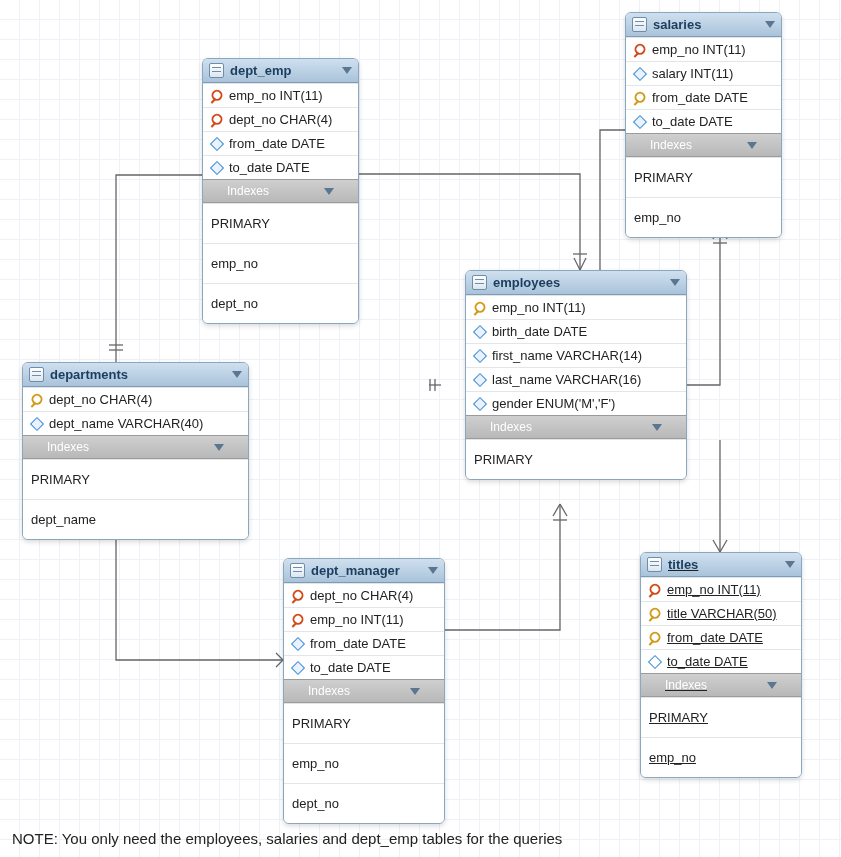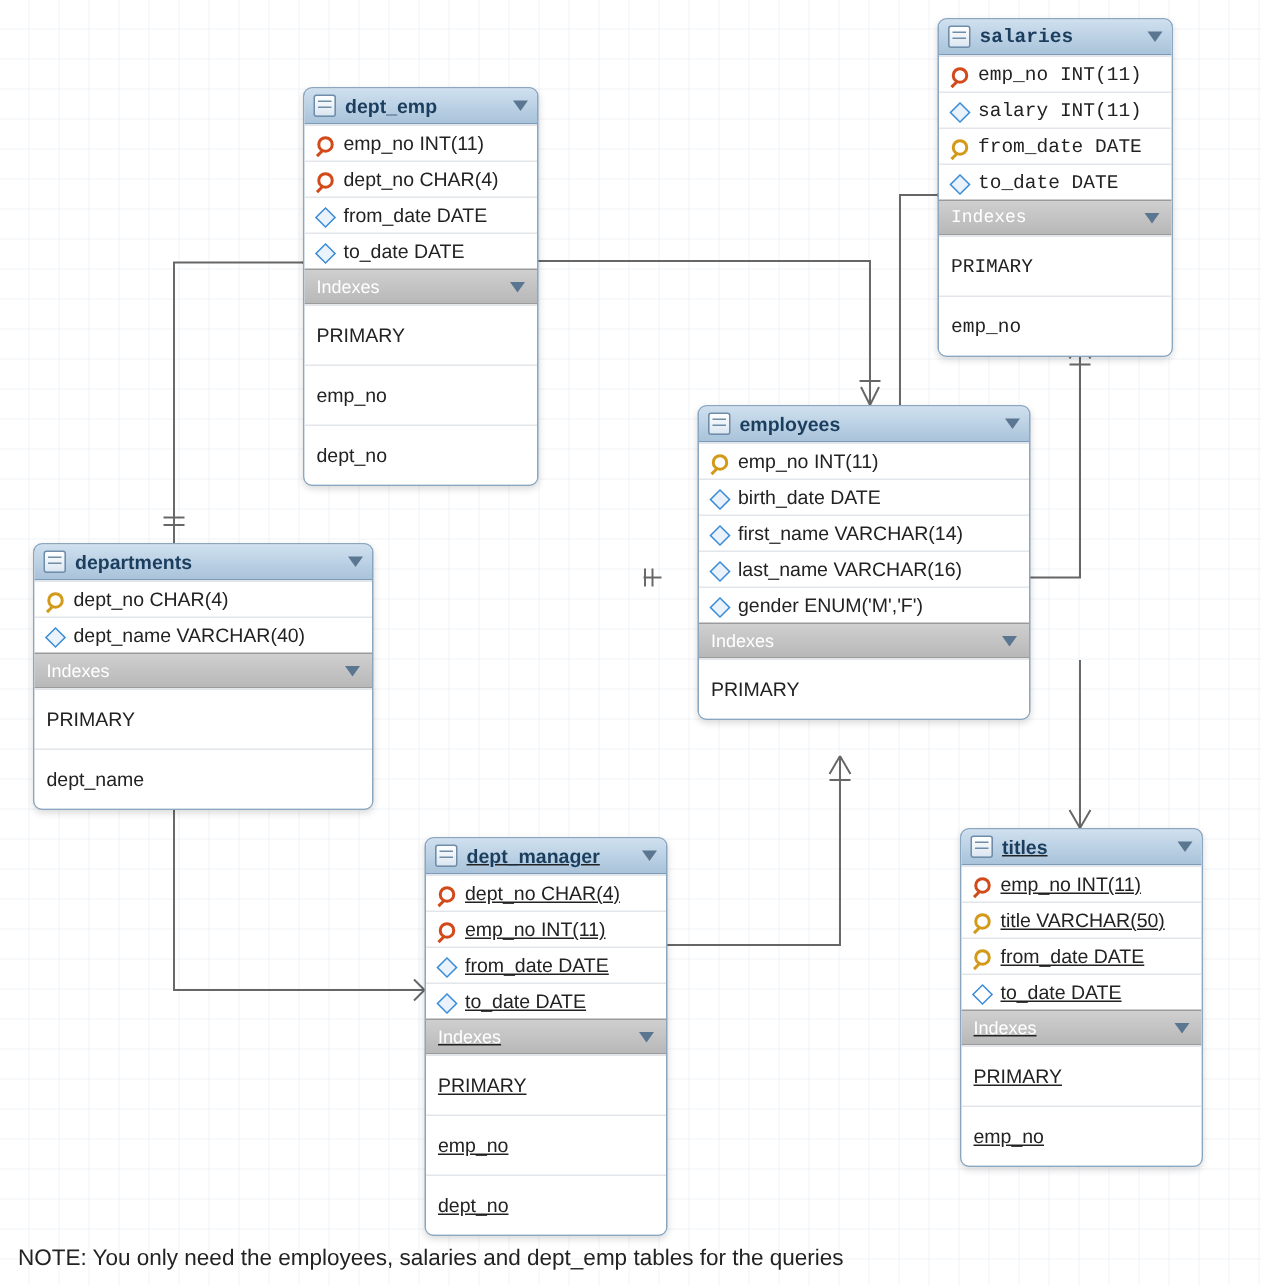--- a/index.html
+++ b/index.html
@@ -8,23 +8,23 @@
     background-size:20px 20px;background-position:-1px -1px}
   .ent{position:absolute;background:#fff;border:1px solid #8aa7c2;border-radius:6px;
     box-shadow:0 2px 5px rgba(0,0,0,.15);overflow:hidden}
   .titlebar{display:flex;align-items:center;gap:6px;padding:4px 6px;
     background:linear-gradient(#cfe0ef,#a9c3da);border-bottom:1px solid #7d9bb7;font-weight:bold;color:#1b3d5e}
   .titlebar .spacer{flex:1}
   .tblicon{width:13px;height:13px;display:inline-block;border:1px solid #6f8da9;background:linear-gradient(#fff,#dbe6f1);border-radius:2px;position:relative}
   .tblicon:before,.tblicon:after{content:"";position:absolute;left:2px;right:2px;height:1px;background:#6f8da9}
   .tblicon:before{top:3px}.tblicon:after{top:7px}
   .tri{display:inline-block;width:0;height:0;border-left:5px solid transparent;border-right:5px solid transparent;border-top:7px solid #5a7690}
-  .row{display:flex;align-items:flex-end;gap:6px;padding:4px 8px;border-top:1px solid #e2e6ea;background:#fff}
+  .row{display:flex;align-items:center;gap:6px;padding:4px 8px;border-top:1px solid #e2e6ea;background:#fff}
   .row:first-of-type{border-top:none}
-  .sect{background:linear-gradient(#cfcfcf,#b8b8b8);color:#fff;display:flex;align-items:center;padding:4px 8px;font-size:12px;border-top:1px solid #9b9b9b;border-bottom:1px solid #9b9b9b}
+  .sect{background:linear-gradient(#cfcfcf,#b8b8b8);color:#fff;display:flex;align-items:center;padding:4px 24px;font-size:12px;border-top:1px solid #9b9b9b;border-bottom:1px solid #9b9b9b}
   .sect .spacer{flex:1}
   .idx{padding:12px 8px;border-top:1px solid #e2e6ea;background:#fff}
   .ico{width:12px;height:12px;display:inline-block;flex-shrink:0}
   .key-gold{transform:rotate(45deg)}
   .key-gold:before{content:"";display:block;width:7px;height:7px;border:2px solid #d39a1a;border-radius:50%}
   .key-gold:after{content:"";display:block;width:2px;height:6px;background:#d39a1a;margin-left:6px;margin-top:-2px}
   .key-red{transform:rotate(45deg)}
   .key-red:before{content:"";display:block;width:7px;height:7px;border:2px solid #d34a1a;border-radius:50%}
   .key-red:after{content:"";display:block;width:2px;height:6px;background:#d34a1a;margin-left:6px;margin-top:-2px}
   .diam{transform:rotate(45deg);width:8px;height:8px;border:1px solid #3a8bd8;background:#eaf3fc;margin:1px}
@@ -113,21 +113,21 @@
       </div>
       <div class="sect">
         <span>Indexes</span>
         <span class="spacer"></span>
         <span class="tri"></span>
       </div>
       <div class="idx">PRIMARY</div>
       <div class="idx">emp_no</div>
       <div class="idx">dept_no</div>
     </div>
-  <div class="ent" id="ent-salaries" style="left: 625px; top: 12px; width: 155px; font-family: Liberation Mono, monospace;">
+  <div class="ent" id="ent-salaries" style="left: 625px; top: 12px; width: 155px;">
       <div class="titlebar">
         <span class="tblicon"></span>
         <span>salaries</span>
         <span class="spacer"></span>
         <span class="tri"></span>
       </div>
       <div class="row">
         <span class="ico key-red"></span>
         <span>emp_no INT(11)</span>
       </div>
@@ -201,21 +201,21 @@
         <span>dept_name VARCHAR(40)</span>
       </div>
       <div class="sect">
         <span>Indexes</span>
         <span class="spacer"></span>
         <span class="tri"></span>
       </div>
       <div class="idx">PRIMARY</div>
       <div class="idx">dept_name</div>
     </div>
-  <div class="ent" id="ent-dept_manager" style="left: 283px; top: 558px; width: 160px; text-decoration: underline;">
+  <div class="ent" id="ent-dept_manager" style="left: 283px; top: 558px; width: 160px;">
       <div class="titlebar">
         <span class="tblicon"></span>
         <span>dept_manager</span>
         <span class="spacer"></span>
         <span class="tri"></span>
       </div>
       <div class="row">
         <span class="ico key-red"></span>
         <span>dept_no CHAR(4)</span>
       </div>

